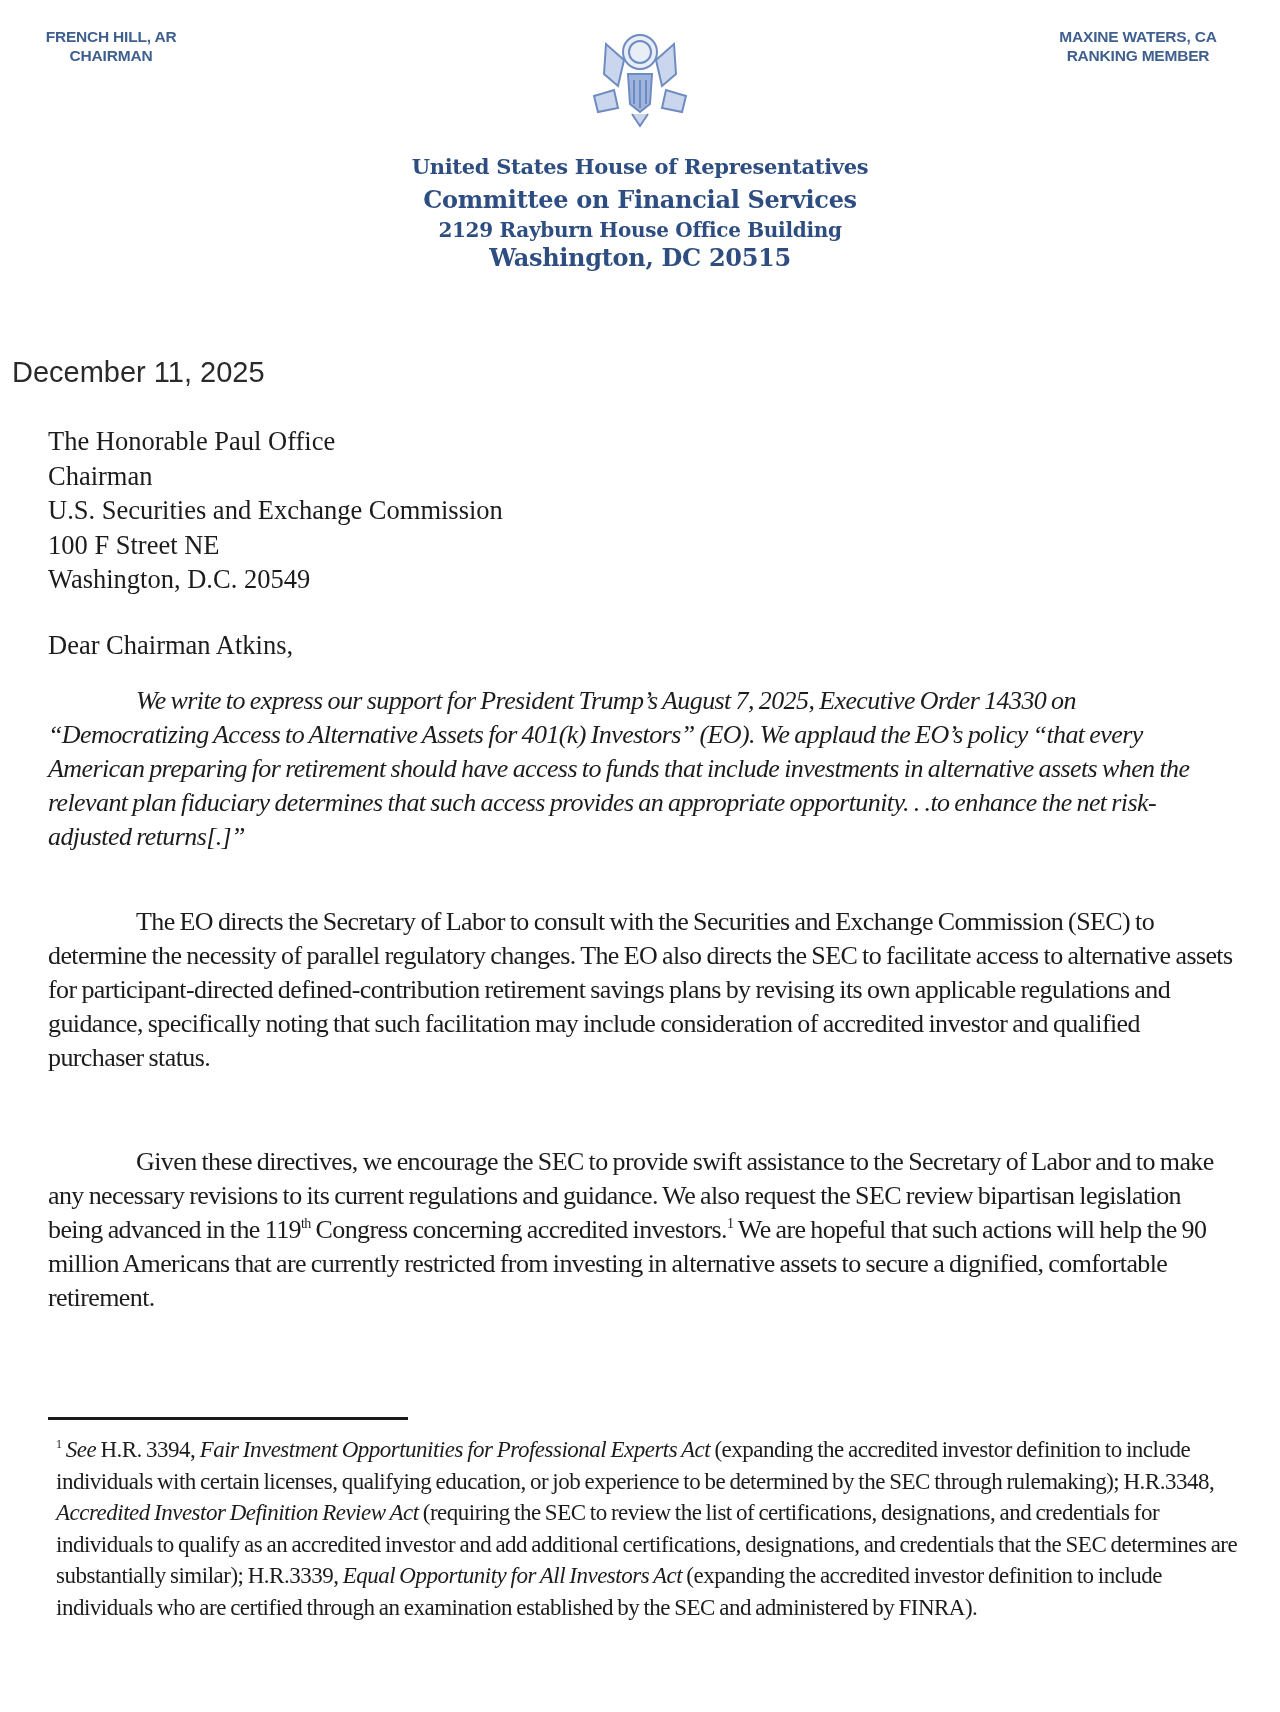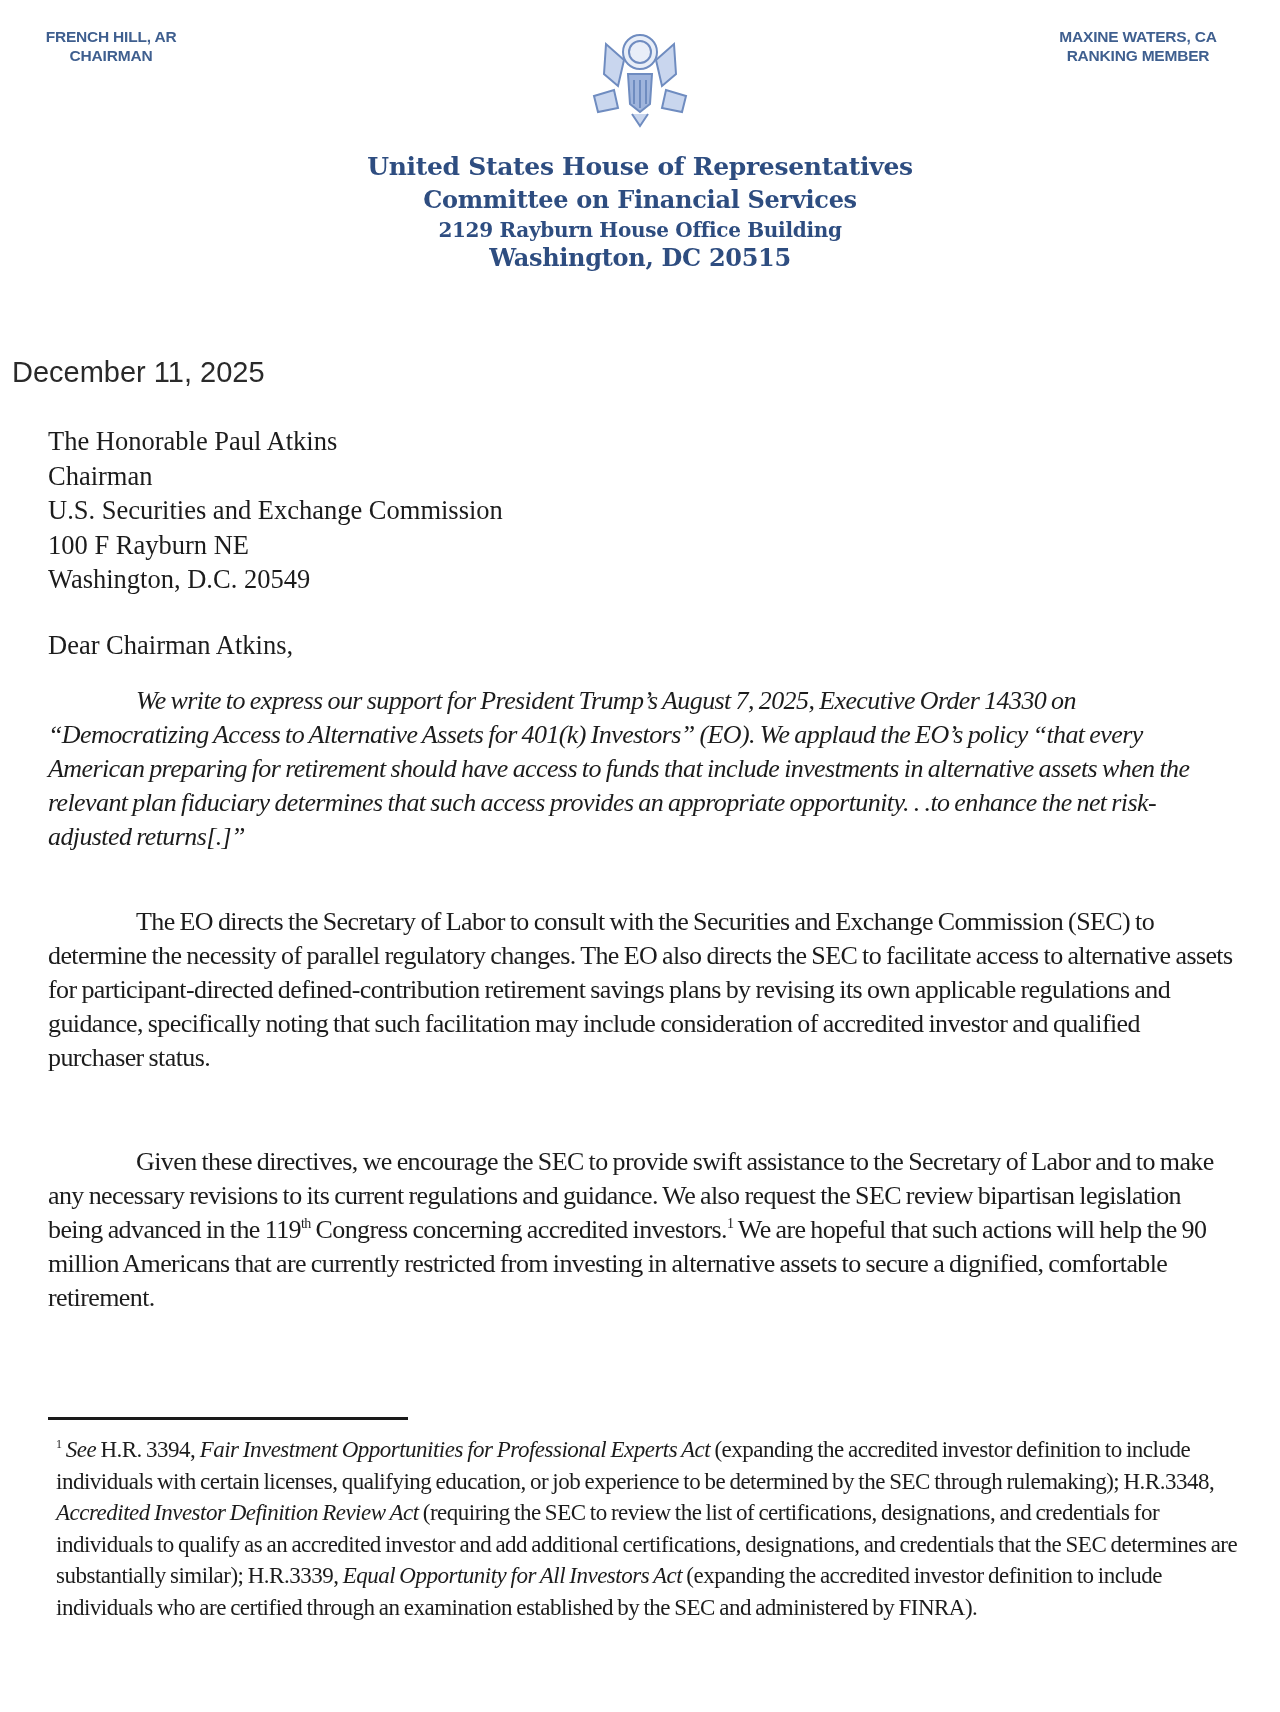--- a/index.html
+++ b/index.html
@@ -3,21 +3,21 @@
 <meta charset="utf-8">
 <style>
   html, body { margin: 0; padding: 0; background: #ffffff; }
   body { width: 1280px; height: 1712px; position: relative; overflow: hidden; font-family: "Liberation Serif", serif; color: #1c1c1c; }
   .hdr-left, .hdr-right { position: absolute; top: 27px; font-family: "Liberation Sans", sans-serif; font-weight: bold; font-size: 15.5px; line-height: 19px; color: #3f5f8f; text-align: center; letter-spacing: -0.2px; }
   .hdr-left { left: 36px; width: 150px; }
   .hdr-right { left: 1038px; width: 200px; }
   .seal { position: absolute; left: 584px; top: 30px; width: 112px; height: 100px; }
   .letterhead { position: absolute; left: 340px; top: 150px; width: 600px; text-align: center; color: #2e4d80; font-family: "DejaVu Serif", serif; }
   .lh-line { display: block; font-weight: bold; letter-spacing: -0.3px; }
-  .lh-1 { font-size: 25px; line-height: 33px; text-align: center; }
+  .lh-1 { font-size: 21px; line-height: 33px; text-align: center; }
   .lh-2 { font-size: 25px; line-height: 33px; }
   .lh-3 { font-size: 24px; line-height: 33px; }
   .lh-4 { font-size: 20px; line-height: 28px; }
   .lh-5 { font-size: 24px; line-height: 28px; }
   .date { position: absolute; left: 12px; width: 1280px; top: 356px; text-align: left; font-family: "Liberation Sans", sans-serif; font-size: 29px; color: #2a2a2a; }
   .addr { position: absolute; left: 48px; top: 424px; font-size: 26.5px; line-height: 34.5px; }
   .addr span { display: block; }
   .salute { position: absolute; left: 48px; top: 630px; font-size: 26.5px; }
   .para { position: absolute; left: 48px; width: 1190px; font-size: 26px; line-height: 34px; letter-spacing: -0.6px; word-spacing: -1px; }
   .para .indent { display: inline-block; width: 88px; }
@@ -64,24 +64,24 @@
 <div class="letterhead">
   <span class="lh-line lh-1">United States House of Representatives</span>
   <span class="lh-line lh-3">Committee on Financial Services</span>
   <span class="lh-line lh-4">2129 Rayburn House Office Building</span>
   <span class="lh-line lh-5">Washington, DC 20515</span>
 </div>
 
 <div class="date">December 11, 2025</div>
 
 <div class="addr">
-  <span>The Honorable Paul Atkins</span>
+  <span>The Honorable Paul Office</span>
   <span>Chairman</span>
   <span>U.S. Securities and Exchange Commission</span>
-  <span>100 F Rayburn NE</span>
+  <span>100 F Street NE</span>
   <span>Washington, D.C. 20549</span>
 </div>
 
 <div class="salute">Dear Chairman Atkins,</div>
 
 <div class="para p1"><span class="indent"></span><span>We write to express our support for President Trump’s August 7, 2025, Executive Order 14330 on “Democratizing Access to Alternative Assets for 401(k) Investors” (EO). We applaud the EO’s policy “that every American preparing for retirement should have access to funds that include investments in alternative assets when the relevant plan fiduciary determines that such access provides an appropriate opportunity. . .to enhance the net risk-adjusted returns[.]”</span></div>
 
 <div class="para p2"><span class="indent"></span><span>The EO directs the Secretary of Labor to consult with the Securities and Exchange Commission (SEC) to determine the necessity of parallel regulatory changes. The EO also directs the SEC to facilitate access to alternative assets for participant-directed defined-contribution retirement savings plans by revising its own applicable regulations and guidance, specifically noting that such facilitation may include consideration of accredited investor and qualified purchaser status.</span></div>
 
 <div class="para p3"><span class="indent"></span><span>Given these directives, we encourage the SEC to provide swift assistance to the Secretary of Labor and to make any necessary revisions to its current regulations and guidance. We also request the SEC review bipartisan legislation being advanced in the 119</span><sup>th</sup><span> Congress concerning accredited investors.</span><sup>1</sup><span> We are hopeful that such actions will help the 90 million Americans that are currently restricted from investing in alternative assets to secure a dignified, comfortable retirement.</span></div>

